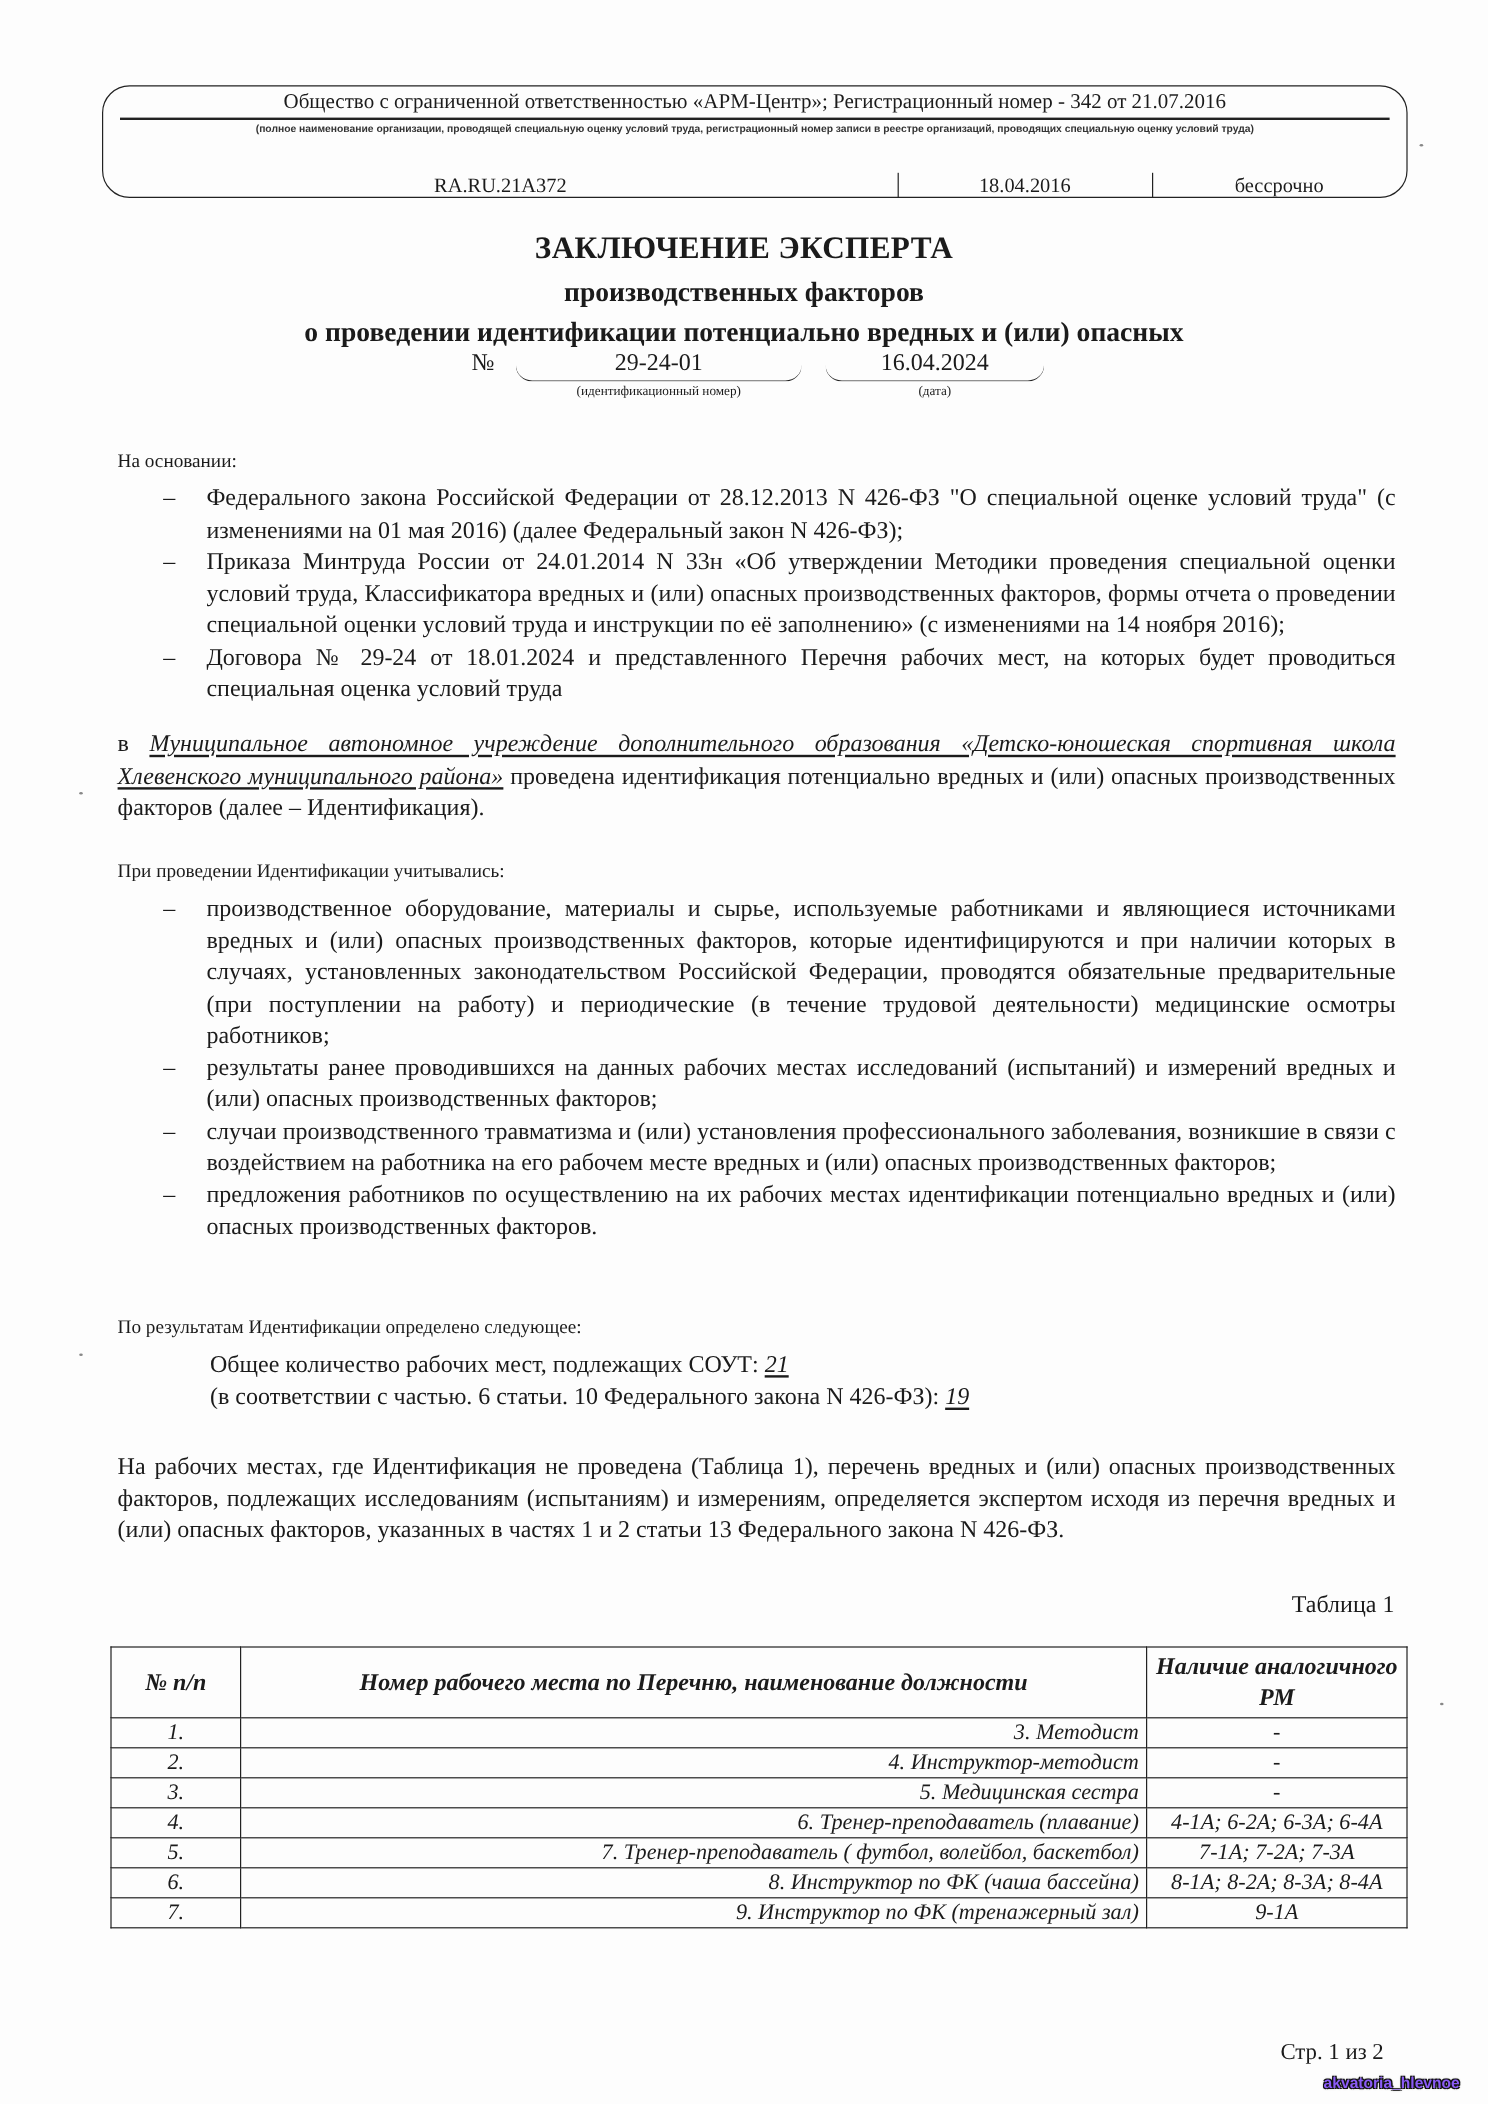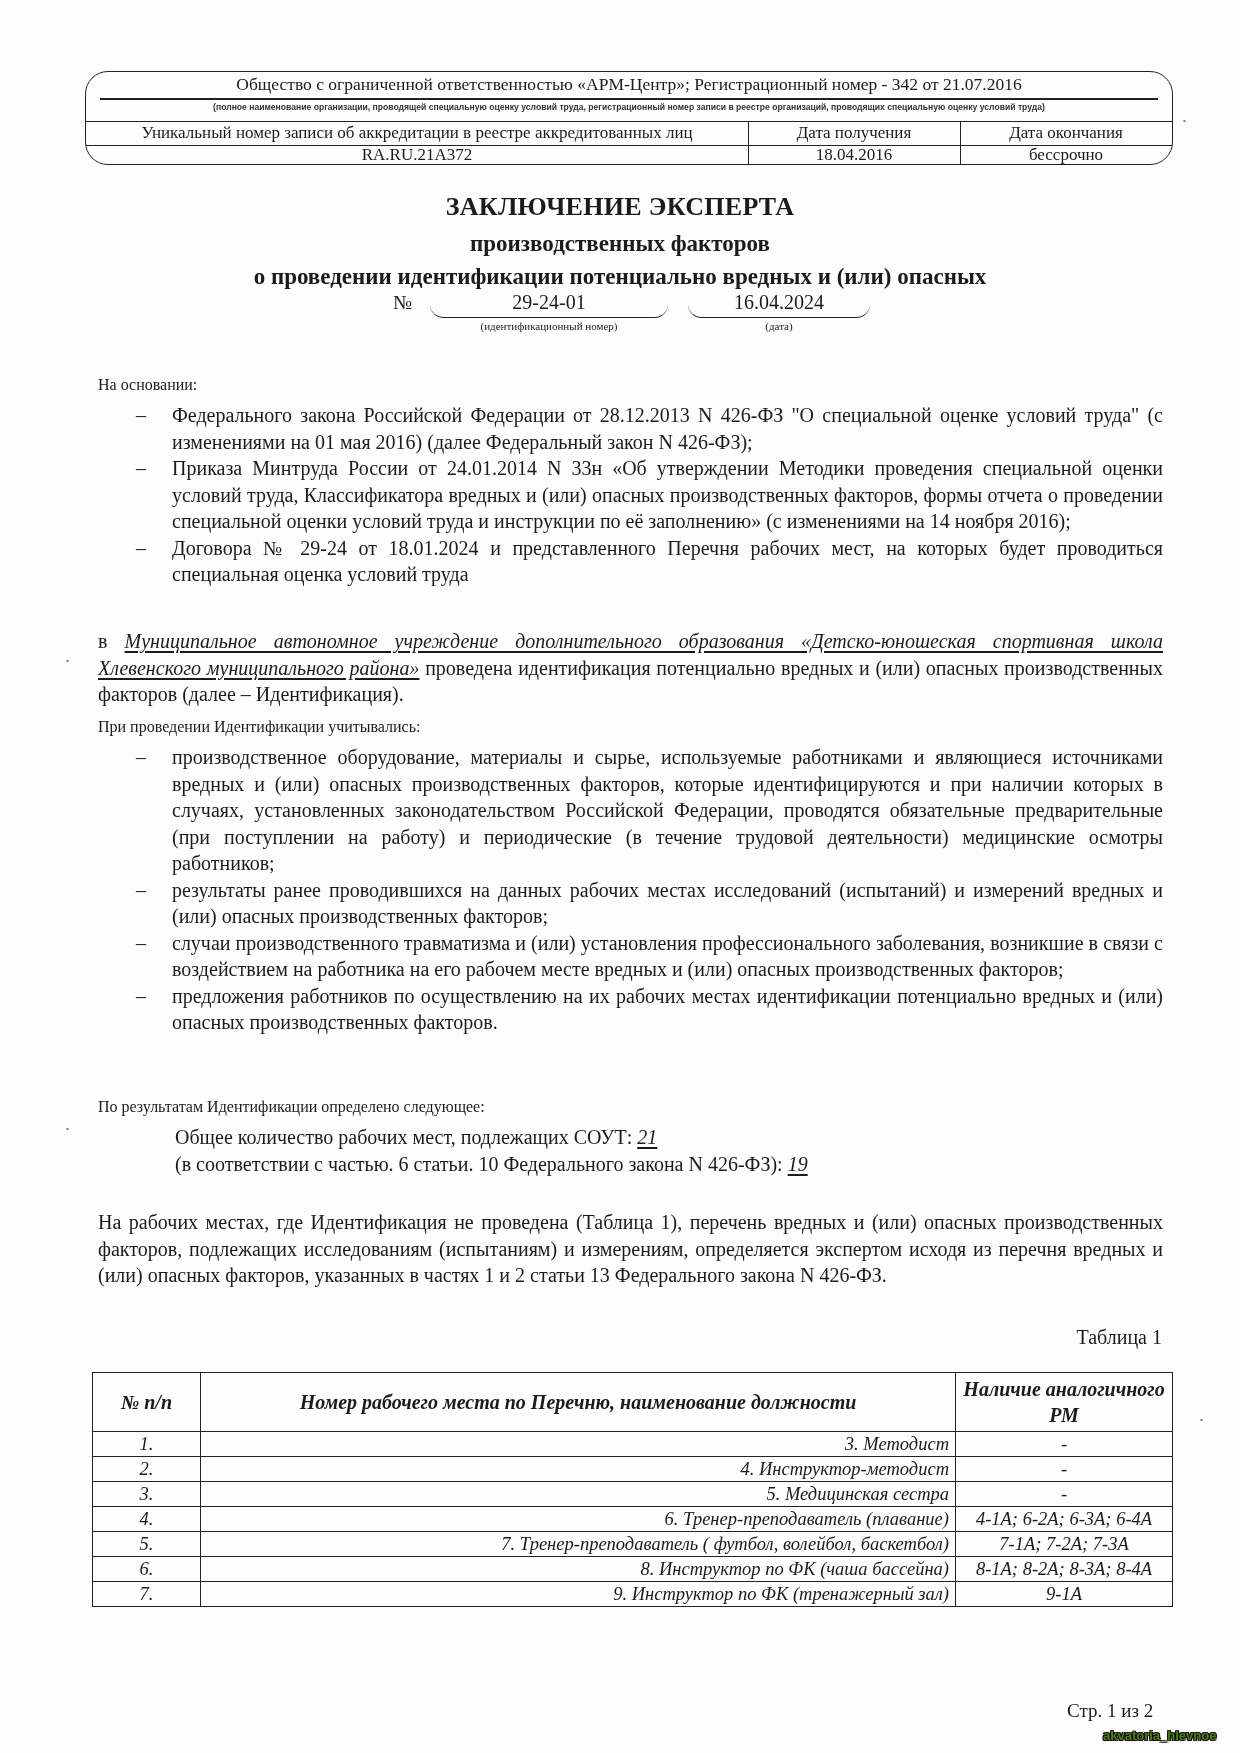--- a/index.html
+++ b/index.html
@@ -39,36 +39,31 @@
   .res { left: 175px; font-size: 20px; line-height: 26.5px; }
   
   .tbl { left: 92px; top: 1372px; width: 1081px; border-collapse: collapse; font-style: italic; font-size: 18.5px; }
   .tbl td, .tbl th { border: 1.4px solid #222; padding: 0 6px; height: 24px; line-height: 23px; }
   .tbl th { font-weight: bold; font-size: 20px; height: 58px; line-height: 26px; }
   .tbl .cn { width: 95px; text-align: center; }
   .tbl .cr { width: 204px; text-align: center; }
   .tbl .cm { text-align: right; }
   .tabcap { right: 78px; top: 1326px; font-size: 20px; }
   .pg { left: 1067px; top: 1700px; font-size: 19px; }
-  .wm { left: 1103px; top: 1728px; font-family: "Liberation Sans", sans-serif; font-weight: bold; font-size: 13px; color: #4d7c0f;
+  .wm { left: 1103px; top: 1728px; font-family: "Liberation Sans", sans-serif; font-weight: bold; font-size: 13px; color: #8b5cf6;
         text-shadow: -1px -1px 0 #111, 1px -1px 0 #111, -1px 1px 0 #111, 1px 1px 0 #111, 0 0 2px #111; }
   .speck { width: 3px; height: 2px; background: #888; border-radius: 50%; }
 </style>
 </head>
 <body>
 
 <div class="abs hdr">
   <div class="org">Общество с ограниченной ответственностью «АРМ-Центр»; Регистрационный номер - 342 от 21.07.2016</div>
   <div class="dbl"></div>
   <div class="note">(полное наименование организации, проводящей специальную оценку условий труда, регистрационный номер записи в реестре организаций, проводящих специальную оценку условий труда)</div>
-  <div class="r1">
-    <div class="cell c1">Уникальный номер записи об аккредитации в реестре аккредитованных лиц</div>
-    <div class="cell c2">Дата получения</div>
-    <div class="cell c3">Дата окончания</div>
-  </div>
   <div class="r2">
     <div class="cell c1">RA.RU.21А372</div>
     <div class="cell c2">18.04.2016</div>
     <div class="cell c3">бессрочно</div>
   </div>
 </div>
 
 <div class="abs t1">ЗАКЛЮЧЕНИЕ ЭКСПЕРТА</div>
 <div class="abs t2">
   <div>производственных факторов</div>
@@ -80,21 +75,21 @@
 <div class="abs cap cap1">(идентификационный номер)</div>
 <div class="abs cap cap2">(дата)</div>
 
 <div class="abs lbl" style="top:376px;">На основании:</div>
 <div class="abs bl" style="top:402px;">
   <div class="item"><span class="dash">–</span><span>Федерального закона Российской Федерации от 28.12.2013 N 426-ФЗ "О специальной оценке условий труда" (с изменениями на 01 мая 2016) (далее Федеральный закон N 426-ФЗ);</span></div>
   <div class="item"><span class="dash">–</span><span>Приказа Минтруда России от 24.01.2014 N 33н «Об утверждении Методики проведения специальной оценки условий труда, Классификатора вредных и (или) опасных производственных факторов, формы отчета о проведении специальной оценки условий труда и инструкции по её заполнению» (с изменениями на 14 ноября 2016);</span></div>
   <div class="item"><span class="dash">–</span><span>Договора № 29-24 от 18.01.2024  и представленного Перечня рабочих мест, на которых будет проводиться специальная оценка условий труда</span></div>
 </div>
 
-<div class="abs para" style="top:628px;"><span>в </span><span class="u-it">Муниципальное автономное учреждение дополнительного образования «Детско-юношеская спортивная школа Хлевенского муниципального района»</span><span> проведена идентификация потенциально вредных и (или) опасных производственных факторов (далее – Идентификация).</span></div>
+<div class="abs para" style="top:607px;"><span>в </span><span class="u-it">Муниципальное автономное учреждение дополнительного образования «Детско-юношеская спортивная школа Хлевенского муниципального района»</span><span> проведена идентификация потенциально вредных и (или) опасных производственных факторов (далее – Идентификация).</span></div>
 
 <div class="abs lbl" style="top:718px;">При проведении Идентификации учитывались:</div>
 <div class="abs bl" style="top:744px;">
   <div class="item"><span class="dash">–</span><span>производственное оборудование, материалы и сырье, используемые работниками и являющиеся источниками вредных и (или) опасных производственных факторов, которые идентифицируются и при наличии которых в случаях, установленных законодательством Российской Федерации, проводятся обязательные предварительные (при поступлении на работу) и периодические (в течение трудовой деятельности) медицинские осмотры работников;</span></div>
   <div class="item"><span class="dash">–</span><span>результаты ранее проводившихся на данных рабочих местах исследований (испытаний) и измерений вредных и (или) опасных производственных факторов;</span></div>
   <div class="item"><span class="dash">–</span><span>случаи производственного травматизма и (или) установления профессионального заболевания, возникшие в связи с воздействием на работника на его рабочем месте вредных и (или) опасных производственных факторов;</span></div>
   <div class="item"><span class="dash">–</span><span>предложения работников по осуществлению на их рабочих местах идентификации потенциально вредных и (или) опасных производственных факторов.</span></div>
 </div>
 
 <div class="abs lbl" style="top:1098px;">По результатам Идентификации определено следующее:</div>

